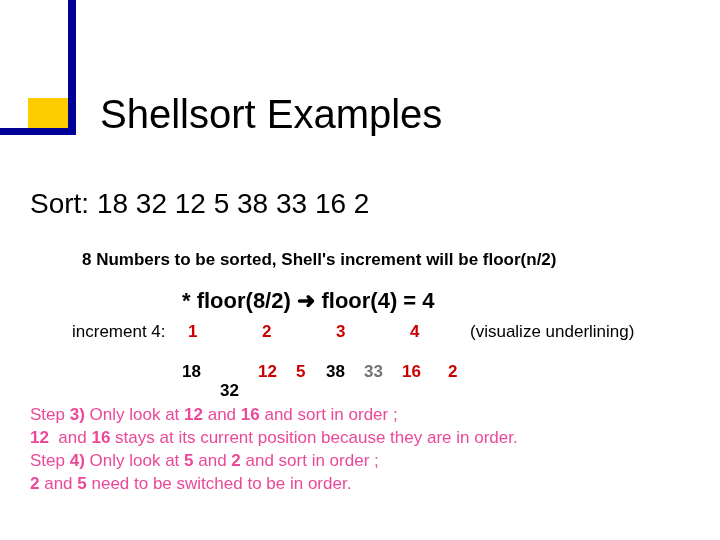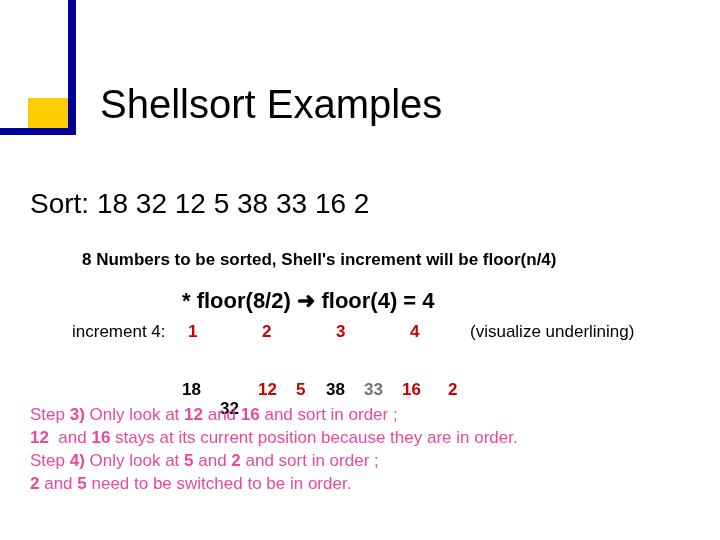--- a/index.html
+++ b/index.html
@@ -32,21 +32,21 @@
     position: absolute;
     left: 0;
     top: 128px;
     width: 76px;
     height: 7px;
     background: #000099;
   }
   .title {
     position: absolute;
     left: 100px;
-    top: 82px;
+    top: 92px;
     font-size: 40px;
     font-family: Arial, sans-serif;
     color: #000;
     font-weight: normal;
   }
   .sort-line {
     position: absolute;
     left: 30px;
     top: 188px;
     font-size: 28px;
@@ -75,21 +75,21 @@
     color: #000;
   }
   .incr-label { left: 72px; }
   .incr-1 { left: 188px; color: #cc0000; font-weight: bold; }
   .incr-2 { left: 262px; color: #cc0000; font-weight: bold; }
   .incr-3 { left: 336px; color: #cc0000; font-weight: bold; }
   .incr-4 { left: 410px; color: #cc0000; font-weight: bold; }
   .viz { left: 470px; }
   .num-row {
     position: absolute;
-    top: 380px;
+    top: 362px;
     font-size: 17px;
     font-weight: bold;
   }
   .n18 { left: 182px; color: #000; }
   .n32 { left: 220px; color: #000; margin-top: 19px; }
   .n12 { left: 258px; color: #cc0000; }
   .n5  { left: 296px; color: #cc0000; }
   .n38 { left: 326px; color: #000; text-align: right; }
   .n33 { left: 364px; color: #737373; }
   .n16 { left: 402px; color: #cc0000; }
@@ -109,21 +109,21 @@
 <body>
 
 <div class="accent-block"></div>
 <div class="accent-bar-v"></div>
 <div class="accent-bar-h"></div>
 
 <div class="title">Shellsort Examples</div>
 
 <div class="sort-line">Sort: 18   32   12   5   38   33   16   2</div>
 
-<div class="subnote">8 Numbers to be sorted, Shell's increment will be floor(n/4)</div>
+<div class="subnote">8 Numbers to be sorted, Shell's increment will be floor(n/2)</div>
 
 <div class="floor-line">* floor(8/2) ➜ floor(4) = 4</div>
 
 <div class="incr-row incr-label">increment 4:</div>
 <div class="incr-row incr-1">1</div>
 <div class="incr-row incr-2">2</div>
 <div class="incr-row incr-3">3</div>
 <div class="incr-row incr-4">4</div>
 <div class="incr-row viz">(visualize underlining)</div>
 

